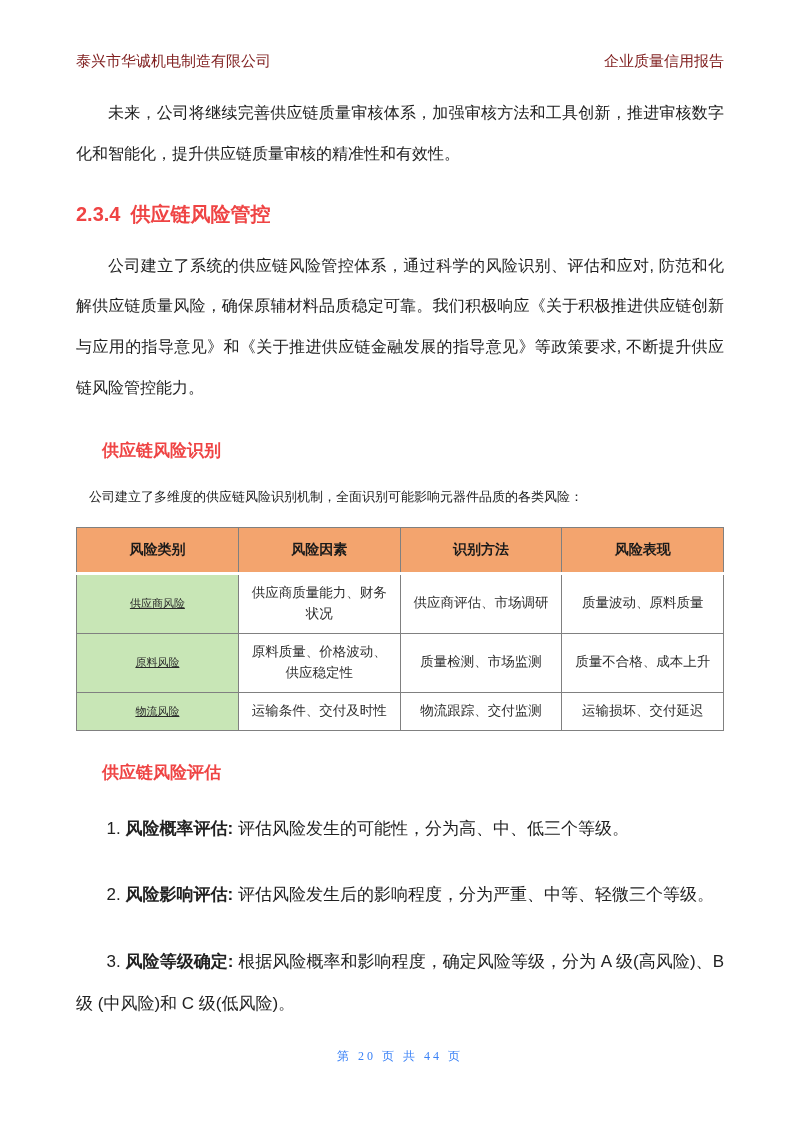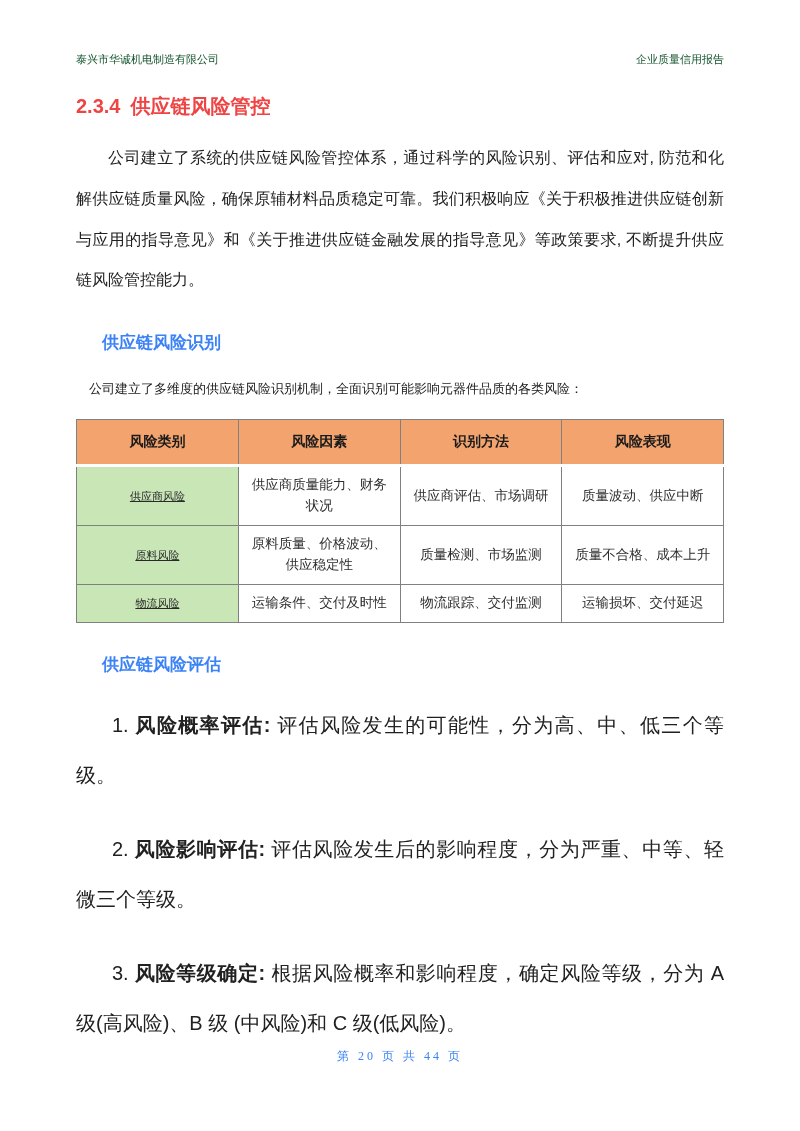--- a/index.html
+++ b/index.html
@@ -16,22 +16,22 @@
     overflow: hidden;
   }
   .page {
     padding: 52px 76px 0 76px;
     box-sizing: border-box;
   }
   .doc-header {
     display: flex;
     justify-content: space-between;
     align-items: baseline;
-    font-size: 11px;
-    color: #14532d;
+    font-size: 15px;
+    color: #7f1d1d;
   }
   .para {
     font-size: 16px;
     line-height: 2.55;
     text-align: justify;
     margin: 0;
   }
   .para.first {
     margin-top: 22px;
   }
@@ -40,21 +40,21 @@
   h2.section-title {
     font-size: 20px;
     font-weight: bold;
     color: #ef4444;
     margin: 26px 0 18px 0;
   }
   h2.section-title .sec-num { margin-right: 10px; }
   h3.sub-title {
     font-size: 17px;
     font-weight: bold;
-    color: #3b82f6;
+    color: #ef4444;
     margin: 30px 0 0 26px;
   }
   h3.sub-title.second { }
   .intro {
     margin-top: 18px;
     font-size: 13px;
   }
   table.risk-table {
     width: 100%;
     border-collapse: collapse;
@@ -81,21 +81,21 @@
     padding: 8px 8px;
     line-height: 1.55;
   }
   table.risk-table td.cat {
     background: var(--cat-bg, #C8E6B6);
     font-size: 11px;
     color: #2a2a2a;
     text-decoration: underline;
   }
   .list-item {
-    font-size: 20px;
+    font-size: 17px;
     line-height: 2.5;
     text-align: justify;
     text-indent: 1.8em;
     margin: 24px 0 0 0;
   }
   .list-item .item-label { font-weight: bold; }
   .doc-footer {
     position: absolute;
     left: 0;
     right: 0;
@@ -110,20 +110,21 @@
 </head>
 <body>
 
 <div class="page">
 
   <div class="doc-header">
     <span>泰兴市华诚机电制造有限公司</span>
     <span>企业质量信用报告</span>
   </div>
 
+  <p class="para indent2 first">未来，公司将继续完善供应链质量审核体系，加强审核方法和工具创新，推进审核数字化和智能化，提升供应链质量审核的精准性和有效性。</p>
 
   <h2 class="section-title">
     <span class="sec-num">2.3.4</span><span>供应链风险管控</span>
   </h2>
 
   <p class="para indent2">公司建立了系统的供应链风险管控体系，通过科学的风险识别、评估和应对, 防范和化解供应链质量风险，确保原辅材料品质稳定可靠。我们积极响应《关于积极推进供应链创新与应用的指导意见》和《关于推进供应链金融发展的指导意见》等政策要求, 不断提升供应链风险管控能力。</p>
 
   <h3 class="sub-title">供应链风险识别</h3>
 
   <p class="para indent1 intro">公司建立了多维度的供应链风险识别机制，全面识别可能影响元器件品质的各类风险：</p>
@@ -135,21 +136,21 @@
         <th>风险因素</th>
         <th>识别方法</th>
         <th>风险表现</th>
       </tr>
     </thead>
     <tbody>
       <tr>
         <td class="cat">供应商风险</td>
         <td>供应商质量能力、财务状况</td>
         <td>供应商评估、市场调研</td>
-        <td>质量波动、供应中断</td>
+        <td>质量波动、原料质量</td>
       </tr>
       <tr>
         <td class="cat">原料风险</td>
         <td>原料质量、价格波动、供应稳定性</td>
         <td>质量检测、市场监测</td>
         <td>质量不合格、成本上升</td>
       </tr>
       <tr>
         <td class="cat">物流风险</td>
         <td>运输条件、交付及时性</td>

